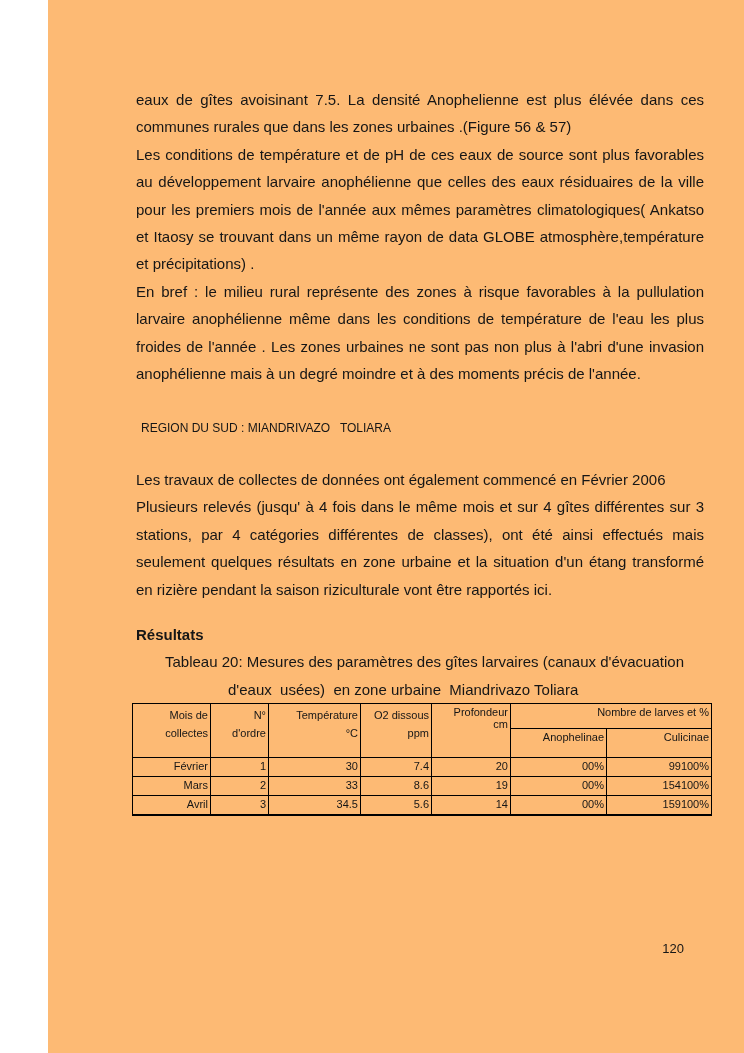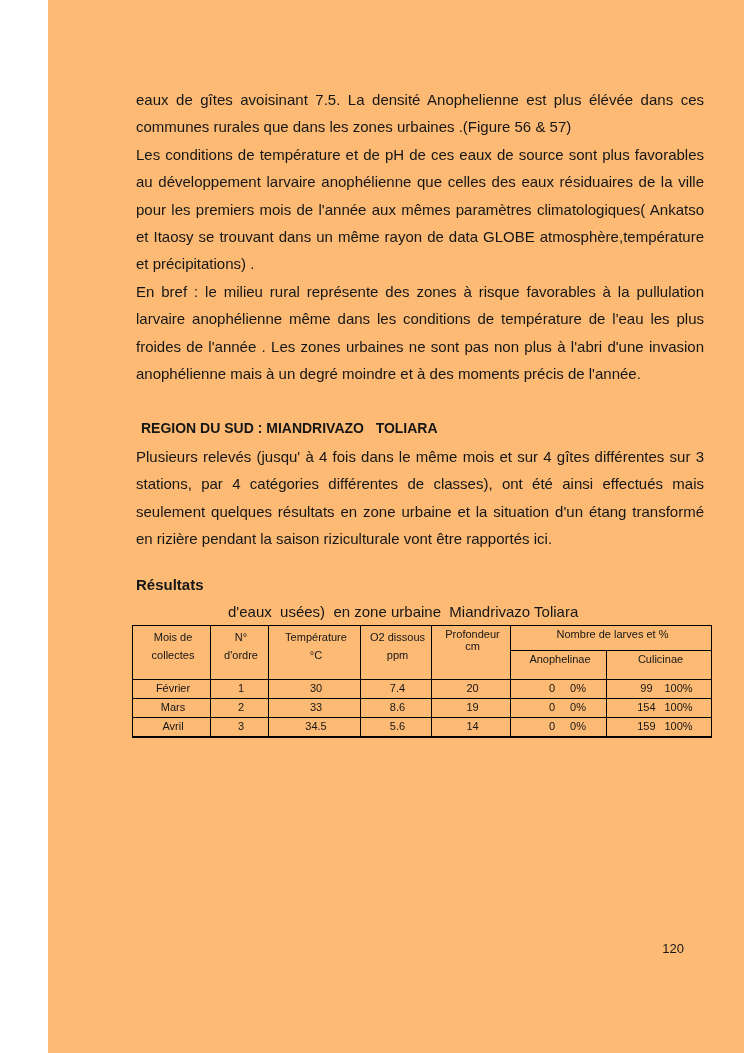--- a/index.html
+++ b/index.html
@@ -18,23 +18,23 @@
   }
   .body-text{
     margin:0;
     font-size:15px;
     line-height:27.4px;
     text-align:justify;
   }
   .region-heading{
     margin:28px 0 0 0;
     padding-left:5px;
-    font-size:14px;
+    font-size:12px;
     line-height:27.4px;
-    font-weight:bold;
+    font-weight:normal;
     white-space:pre-wrap;
   }
   .p4{margin-top:23px;text-align:left;}
   .results-heading{
     margin:18px 0 0 0;
     font-size:15px;
     line-height:27.4px;
     font-weight:bold;
   }
   .caption{font-size:15px;line-height:27.4px;}
@@ -45,21 +45,21 @@
     width:579px;
     border-collapse:collapse;
     table-layout:fixed;
     border:1px solid #000;
     border-bottom:2px solid #000;
   }
   table.data-table th, table.data-table td{
     border:1px solid #000;
     font-size:11px;
     font-weight:normal;
-    text-align:center;
+    text-align:right;
     vertical-align:top;
     padding:2px 2px 0 5px;
     overflow:hidden;
   }
   thead tr.hrow1{height:25px;}
   thead tr.hrow2{height:29px;}
   th.twoline div{line-height:18px;}
   th.larvae-group{padding-left:15px;}
   th.subhead{vertical-align:bottom;padding-bottom:4px;}
   tbody tr{height:19px;}
@@ -76,25 +76,27 @@
 
 <div class="page">
   <div class="content">
 
     <p class="body-text">eaux de gîtes avoisinant 7.5. La densité Anophelienne est plus élévée dans ces communes rurales que dans les zones urbaines .(Figure 56 &amp; 57)</p>
     <p class="body-text">Les conditions de température et de pH de ces eaux de source sont plus favorables au développement larvaire anophélienne que celles  des eaux résiduaires de la ville pour les premiers mois de l'année aux mêmes paramètres climatologiques( Ankatso et Itaosy se trouvant dans un même rayon de data GLOBE atmosphère,température et précipitations)  .</p>
     <p class="body-text">En bref : le milieu rural représente des zones à risque favorables à la pullulation larvaire anophélienne même dans les conditions de température de l'eau les plus froides de l'année . Les zones urbaines ne sont pas non plus à l'abri d'une invasion anophélienne mais à un degré moindre et à des moments précis de l'année.</p>
 
     <h2 class="region-heading">REGION DU SUD : MIANDRIVAZO   TOLIARA</h2>
 
+    <p class="body-text p4">Les travaux de collectes de données ont également commencé en Février 2006</p>
     <p class="body-text">Plusieurs relevés (jusqu' à 4 fois dans le même mois et sur 4 gîtes différentes sur 3 stations, par 4 catégories différentes de classes),   ont été ainsi effectués mais seulement quelques résultats  en zone urbaine et la situation d'un étang transformé en rizière pendant la saison riziculturale  vont être rapportés ici.</p>
 
     <h3 class="results-heading">Résultats</h3>
 
     <div class="caption">
+      <div class="caption-line1">Tableau 20: Mesures des paramètres des gîtes larvaires (canaux d'évacuation</div>
       <div class="caption-line2">d'eaux  usées)  en zone urbaine  Miandrivazo Toliara</div>
     </div>
 
     <table class="data-table">
       <colgroup>
         <col style="width:78px">
         <col style="width:58px">
         <col style="width:92px">
         <col style="width:71px">
         <col style="width:79px">

